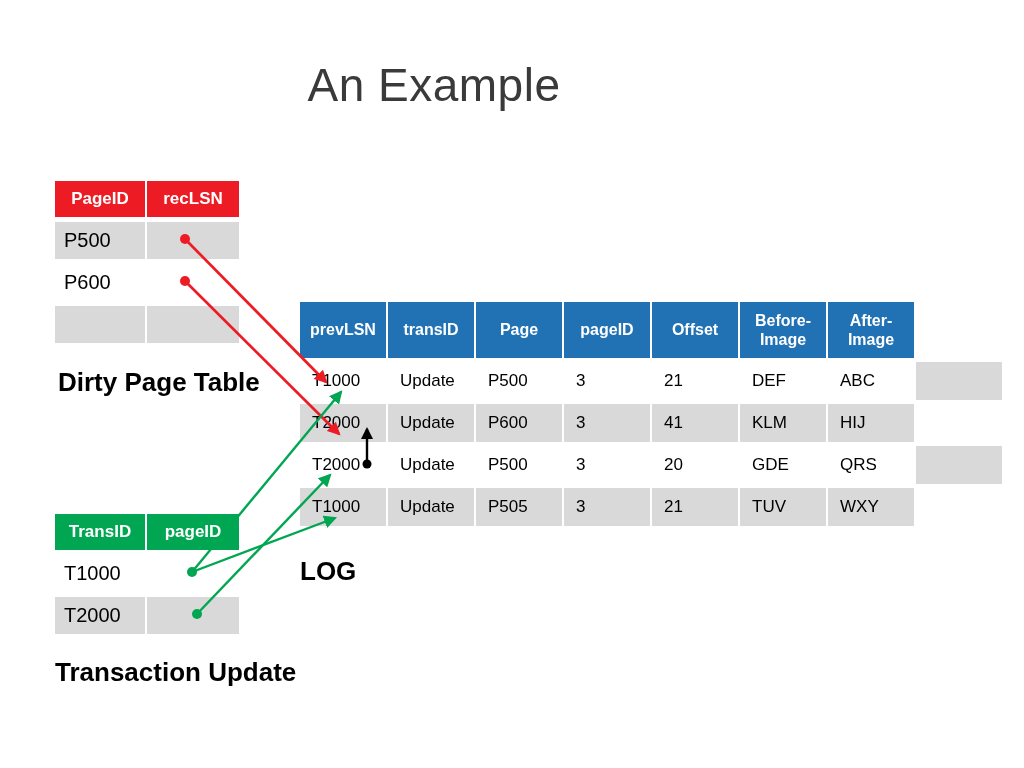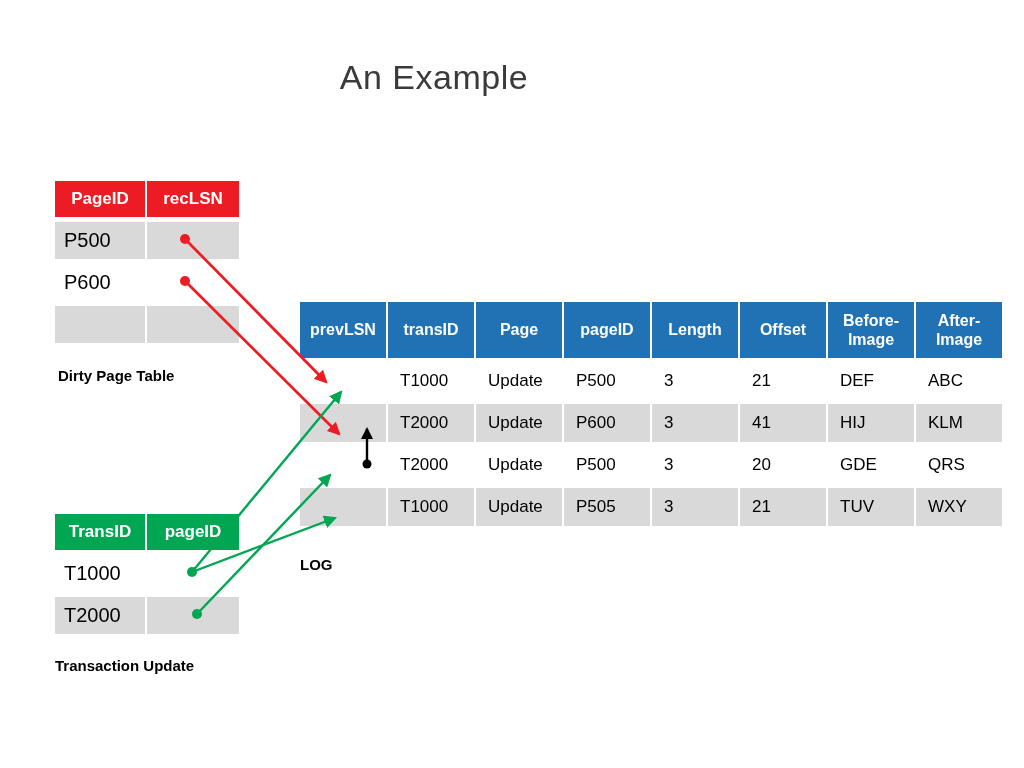--- a/index.html
+++ b/index.html
@@ -7,21 +7,21 @@
   body {
     width:1024px; height:768px;
     font-family:"Liberation Sans", sans-serif;
   }
   .slide {
     position:relative; width:1024px; height:768px;
     background:#ffffff; overflow:hidden;
   }
   .title {
     position:absolute; top:58px; left:0; width:868px;
-    text-align:center; font-size:34px; font-weight:400;
+    text-align:center; font-size:46px; font-weight:400;
     color:#3a3a3a; letter-spacing:0.5px;
   }
 
   
   .mini-table {
     position:absolute; display:grid;
     grid-template-columns:90px 92px;
     column-gap:2px; row-gap:5px;
   }
   .cell { display:flex; align-items:center; overflow:hidden; }
@@ -33,21 +33,21 @@
     height:37px; font-size:20px; color:#000; padding-left:9px;
   }
 
   .bg-red   { background:#ed1c24; }
   .bg-green { background:#00a651; }
   .bg-blue  { background:#2171b5; }
   .bg-gray  { background:#d9d9d9; }
   .bg-white { background:#ffffff; }
 
   .tbl-label {
-    position:absolute; font-weight:bold; font-size:15px; color:#000;
+    position:absolute; font-weight:bold; font-size:26px; color:#000;
   }
 
   
   .log-table {
     position:absolute; left:300px; top:302px;
     display:grid; grid-template-columns:repeat(8, 86px);
     column-gap:2px; row-gap:4px;
   }
   .log-table .cell.hdr {
     height:56px; font-size:16px; line-height:1.2;
@@ -89,42 +89,41 @@
     <div class="cell body bg-gray">T2000</div>
     <div class="cell body bg-gray"></div>
   </div>
   <div class="tbl-label" style="left:55px; top:657px;">Transaction Update</div>
 
   <div class="log-table">
     <div class="cell hdr bg-blue">prevLSN</div>
     <div class="cell hdr bg-blue">transID</div>
     <div class="cell hdr bg-blue">Page</div>
     <div class="cell hdr bg-blue">pageID</div>
-    <div class="cell hdr bg-blue">Length</div>
     <div class="cell hdr bg-blue">Offset</div>
     <div class="cell hdr bg-blue">Before-Image</div>
     <div class="cell hdr bg-blue">After-Image</div>
 
     <div class="cell body bg-white"></div>
     <div class="cell body bg-white">T1000</div>
     <div class="cell body bg-white">Update</div>
     <div class="cell body bg-white">P500</div>
     <div class="cell body bg-white">3</div>
     <div class="cell body bg-white">21</div>
     <div class="cell body bg-white">DEF</div>
     <div class="cell body bg-white">ABC</div>
 
     <div class="cell body bg-gray"></div>
     <div class="cell body bg-gray">T2000</div>
     <div class="cell body bg-gray">Update</div>
     <div class="cell body bg-gray">P600</div>
     <div class="cell body bg-gray">3</div>
     <div class="cell body bg-gray">41</div>
+    <div class="cell body bg-gray">KLM</div>
     <div class="cell body bg-gray">HIJ</div>
-    <div class="cell body bg-gray">KLM</div>
 
     <div class="cell body bg-white"></div>
     <div class="cell body bg-white">T2000</div>
     <div class="cell body bg-white">Update</div>
     <div class="cell body bg-white">P500</div>
     <div class="cell body bg-white">3</div>
     <div class="cell body bg-white">20</div>
     <div class="cell body bg-white">GDE</div>
     <div class="cell body bg-white">QRS</div>
 

